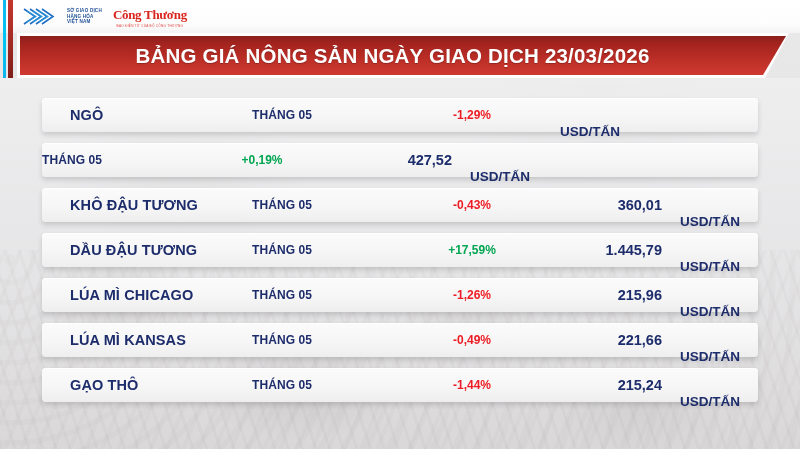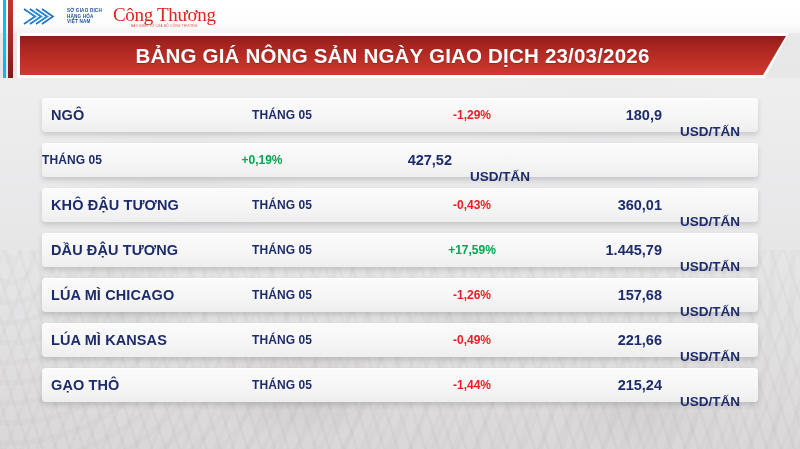--- a/index.html
+++ b/index.html
@@ -100,22 +100,22 @@
     white-space: nowrap;
   }
   .ct-logo {
     margin-left: 6px;
     display: flex;
     flex-direction: column;
     align-items: center;
   }
   .ct-word {
     font-family: "Liberation Serif", serif;
-    font-size: 19px;
-    font-weight: normal;
+    font-size: 13px;
+    font-weight: bold;
     color: #d9251d;
     line-height: 19px;
     letter-spacing: -0.3px;
     white-space: nowrap;
   }
   .ct-sub {
     font-size: 3.1px;
     color: #d9251d;
     letter-spacing: .3px;
     line-height: 4px;
@@ -171,21 +171,21 @@
     background: linear-gradient(180deg, #fbfbfb 0%, #f6f6f6 55%, #eeeeef 100%);
     border-radius: 4px;
     box-shadow: 0 3px 5px rgba(80,80,85,.22), 0 1px 0 rgba(255,255,255,.9) inset;
     display: flex;
     align-items: center;
     font-weight: bold;
     color: #1d2c6b;
   }
   .c-name {
     width: 210px;
-    padding-left: 9px;
+    padding-left: 28px;
     font-size: 14.5px;
     letter-spacing: .1px;
     white-space: nowrap;
     box-sizing: border-box;
   }
   .c-month {
     width: 150px;
     font-size: 12px;
     letter-spacing: .1px;
     white-space: nowrap;
@@ -274,21 +274,20 @@
     <div class="banner">
       <div class="banner-title">BẢNG GIÁ NÔNG SẢN NGÀY GIAO DỊCH 23/03/2026</div>
     </div>
   </div>
 
   <div class="rows" id="rows">
       <div class="row">
         <div class="c-name">NGÔ</div>
         <div class="c-month">THÁNG 05</div>
         <div class="c-change down">-1,29%</div>
-        <div class="c-price">180,9</div>
         <div class="c-unit">USD/TẤN</div>
       </div>
       <div class="row">
         <div class="c-month">THÁNG 05</div>
         <div class="c-change up">+0,19%</div>
         <div class="c-price">427,52</div>
         <div class="c-unit">USD/TẤN</div>
       </div>
       <div class="row">
         <div class="c-name">KHÔ ĐẬU TƯƠNG</div>
@@ -301,21 +300,21 @@
         <div class="c-name">DẦU ĐẬU TƯƠNG</div>
         <div class="c-month">THÁNG 05</div>
         <div class="c-change up">+17,59%</div>
         <div class="c-price">1.445,79</div>
         <div class="c-unit">USD/TẤN</div>
       </div>
       <div class="row">
         <div class="c-name">LÚA MÌ CHICAGO</div>
         <div class="c-month">THÁNG 05</div>
         <div class="c-change down">-1,26%</div>
-        <div class="c-price">157,68</div>
+        <div class="c-price">215,96</div>
         <div class="c-unit">USD/TẤN</div>
       </div>
       <div class="row">
         <div class="c-name">LÚA MÌ KANSAS</div>
         <div class="c-month">THÁNG 05</div>
         <div class="c-change down">-0,49%</div>
         <div class="c-price">221,66</div>
         <div class="c-unit">USD/TẤN</div>
       </div>
       <div class="row">

